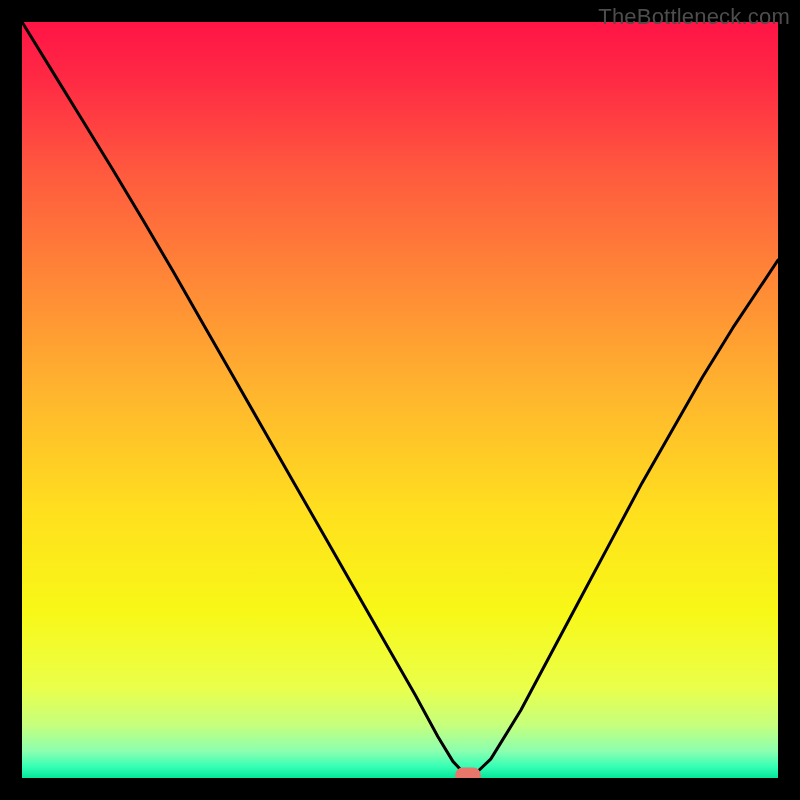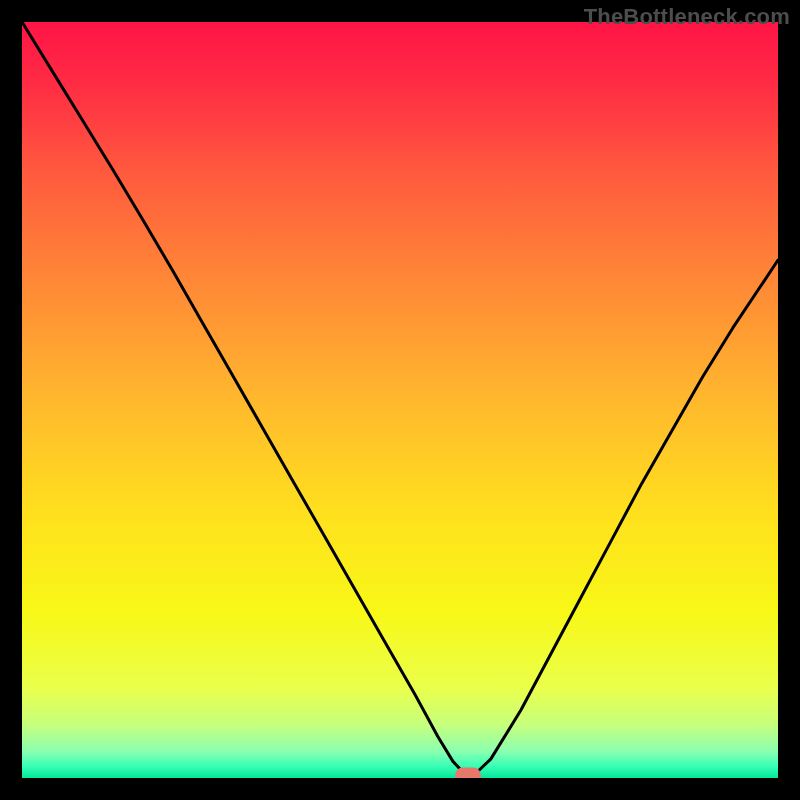--- a/index.html
+++ b/index.html
@@ -18,21 +18,21 @@
     width: 800px;
     height: 800px;
     background: #000000;
   }
   .watermark {
     position: absolute;
     top: 4px;
     right: 10px;
     color: #4d4d4d;
     font-size: 22px;
-    font-weight: 700;
+    font-weight: 400;
     letter-spacing: 0.2px;
     z-index: 50;
   }
   .plot {
     position: absolute;
     left: 22px;
     top: 22px;
     width: 756px;
     height: 756px;
     display: block;

